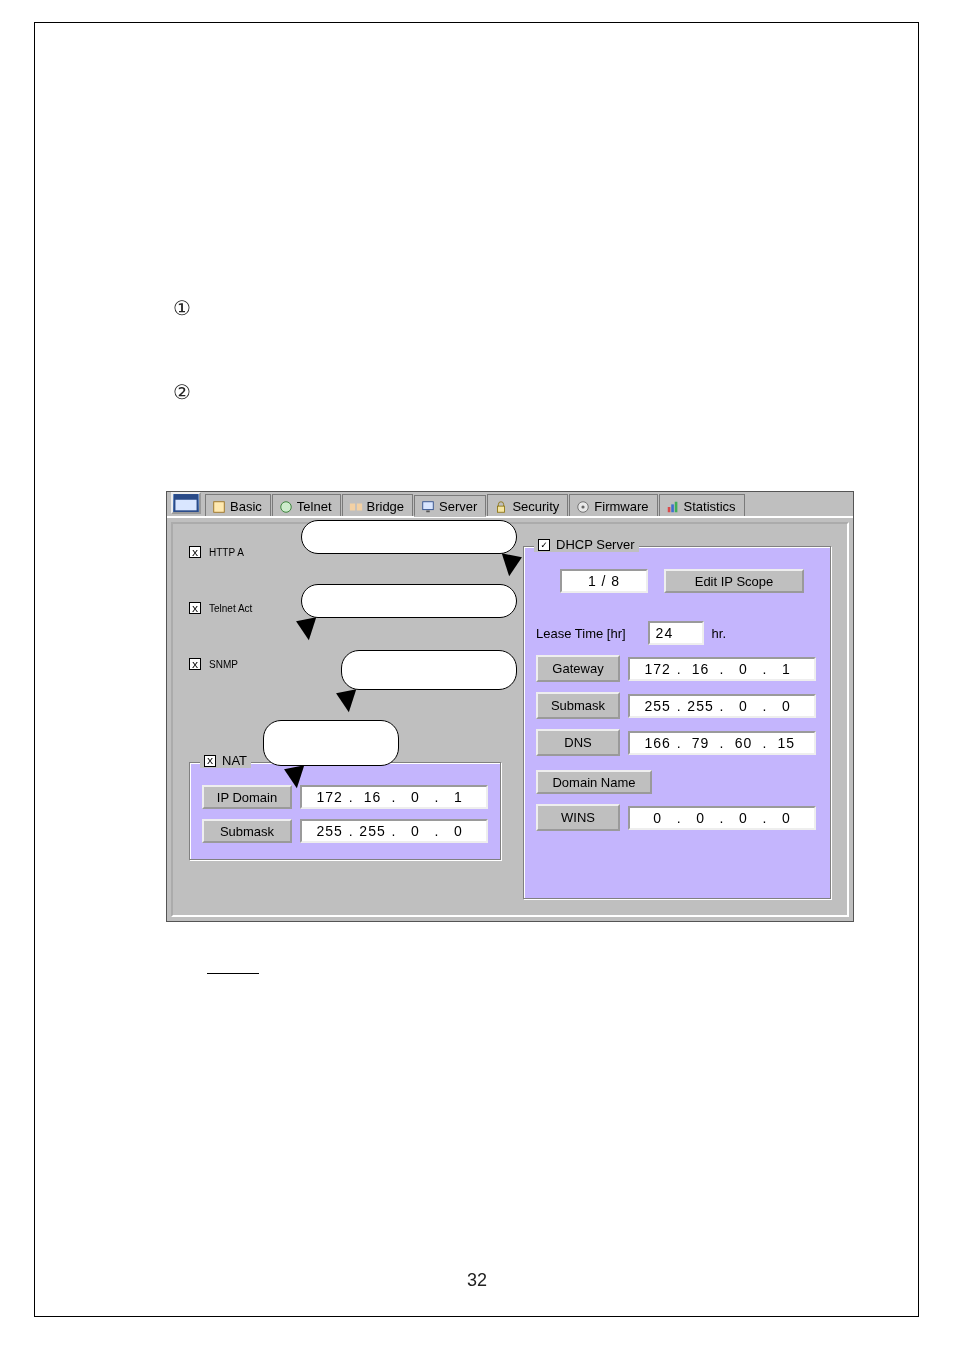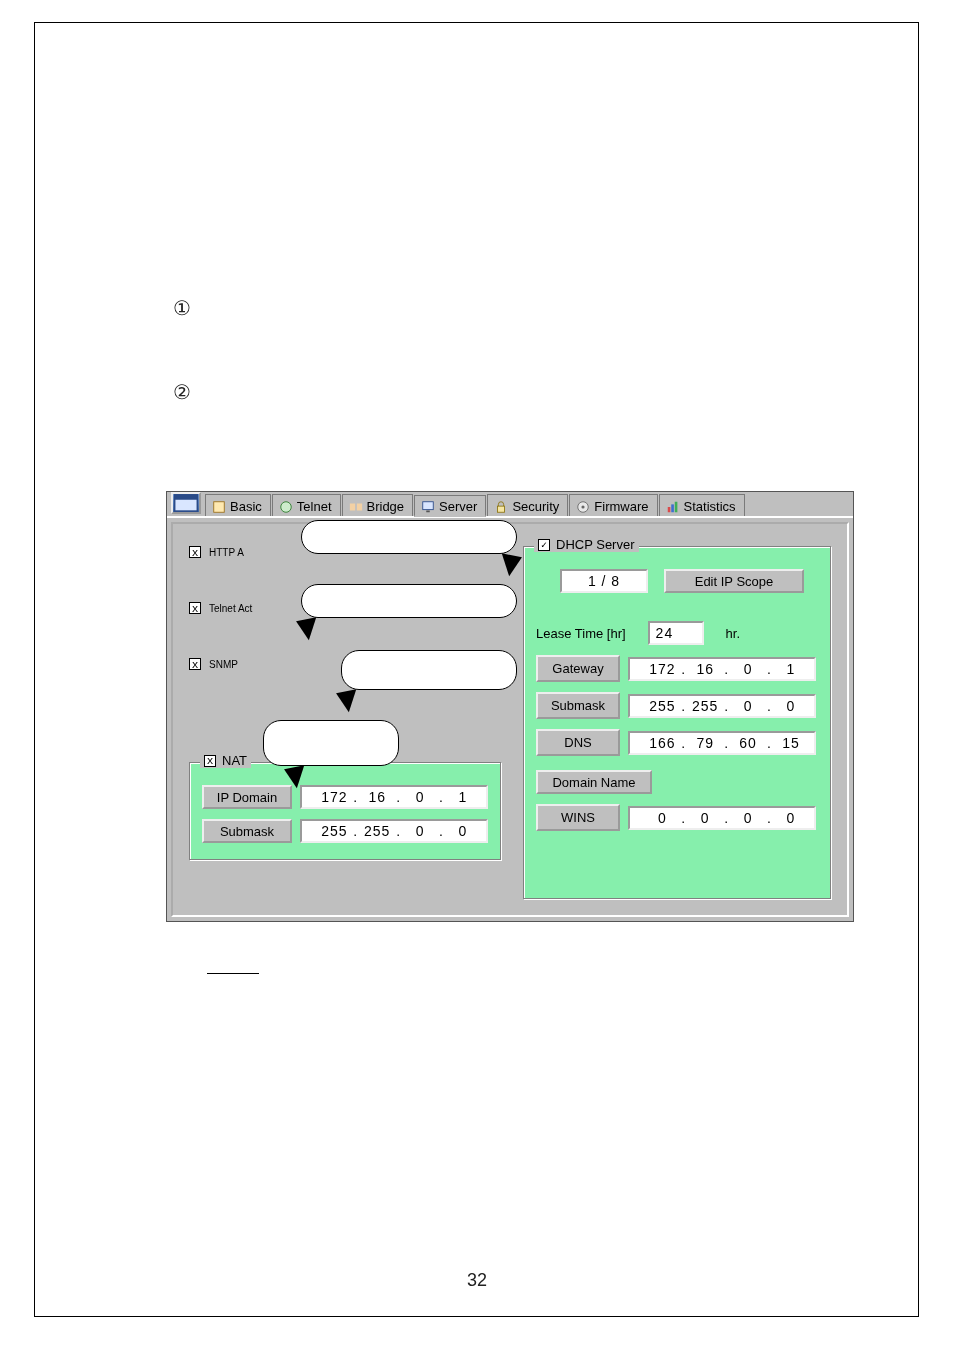--- a/index.html
+++ b/index.html
@@ -16,35 +16,35 @@
   .tabstrip .sysicon { width:30px; height:22px; margin:0 4px 2px 2px; border:2px outset #eee; background:linear-gradient(#7aa0d8,#436aa8); display:flex; align-items:center; justify-content:center; }
   .tab { height:22px; padding:2px 8px 0 6px; border:1px solid #7a7a7a; border-bottom:none; background:#bfbfbf; display:flex; align-items:center; gap:4px; margin-right:1px; font-size:13px; }
   .tab.active { background:#bfbfbf; border-bottom:2px solid #bfbfbf; position:relative; top:1px; }
   .tab .ticon { width:14px; height:14px; }
   .tab .lbl { white-space:nowrap; }
 
   .pane { position:absolute; left:4px; right:4px; top:30px; bottom:4px; border:2px inset #fff; background:#bfbfbf; padding:22px 16px 16px 16px; display:flex; gap:22px; }
   .col { flex:1; position:relative; }
 
   
-  .group { position:relative; border:1px solid #808080; box-shadow:1px 1px 0 #fff inset, 1px 1px 0 #fff; padding:12px 12px 16px 12px; margin-bottom:16px; background:#86efac; }
+  .group { position:relative; border:1px solid #808080; box-shadow:1px 1px 0 #fff inset, 1px 1px 0 #fff; padding:12px 12px 16px 12px; margin-bottom:16px; background:#c4b5fd; }
   .group > .legend { position:absolute; top:-10px; left:10px; background:#bfbfbf; padding:0 4px; display:flex; align-items:center; gap:6px; font-size:13px; }
   .chk { width:12px;height:12px;border:1px solid #000;background:#fff;display:inline-flex;align-items:center;justify-content:center;font-size:11px;line-height:1;font-family:monospace; }
   .chk.on::before{content:'x';}
   .chk.on.v::before{content:'✓';font-size:10px;}
 
   
   .btn { display:inline-flex;align-items:center;justify-content:center;height:24px;background:#bfbfbf;border:2px outset #eee; font-size:13px; padding:0 8px; }
   .btn-thin { height:27px; }
   .raised { background:#bfbfbf; border:2px outset #eee; }
   .label-box { display:inline-flex;align-items:center;justify-content:center;height:24px;padding:0 12px; }
 
   
   .sunkf { display:inline-flex;align-items:center;background:#fff;border:2px inset #eee;height:24px;padding:0 6px;font-size:14px;font-family:Arial;letter-spacing:1px; }
-  .ipbox { width:188px; justify-content:flex-end; }
+  .ipbox { width:188px; justify-content:center; }
   .ipbox span.oct{ min-width:34px; text-align:center; }
   .ipbox span.dot{ padding:0 2px; }
 
   .row { display:flex;align-items:center;gap:8px; margin-top:10px; }
   .row:first-of-type { margin-top:0; }
 
   
   .plain-chk { display:flex;align-items:center;gap:8px;margin-bottom:44px;font-size:10px; }
 
   
@@ -182,21 +182,21 @@
           </div>
 
           <div class="row" style="justify-content:flex-start;gap:16px;margin-left:24px;">
             <span class="sunkf" style="width:88px;justify-content:center;">1 / 8</span>
             <span class="btn" style="width:140px;">Edit IP Scope</span>
           </div>
 
           <div class="row" style="margin-top:28px;">
             <span>Lease Time [hr]</span>
             <span class="sunkf" style="width:56px;margin-left:14px;">24</span>
-            <span style="margin-left:14px;">hr.</span>
+            <span style="">hr.</span>
           </div>
 
           <div class="row">
             <span class="btn btn-thin" style="width:84px;">Gateway</span>
             <span class="sunkf ipbox">
               <span class="oct">172</span>
                 <span class="dot">.</span>
               <span class="oct">16</span>
                 <span class="dot">.</span>
               <span class="oct">0</span>

